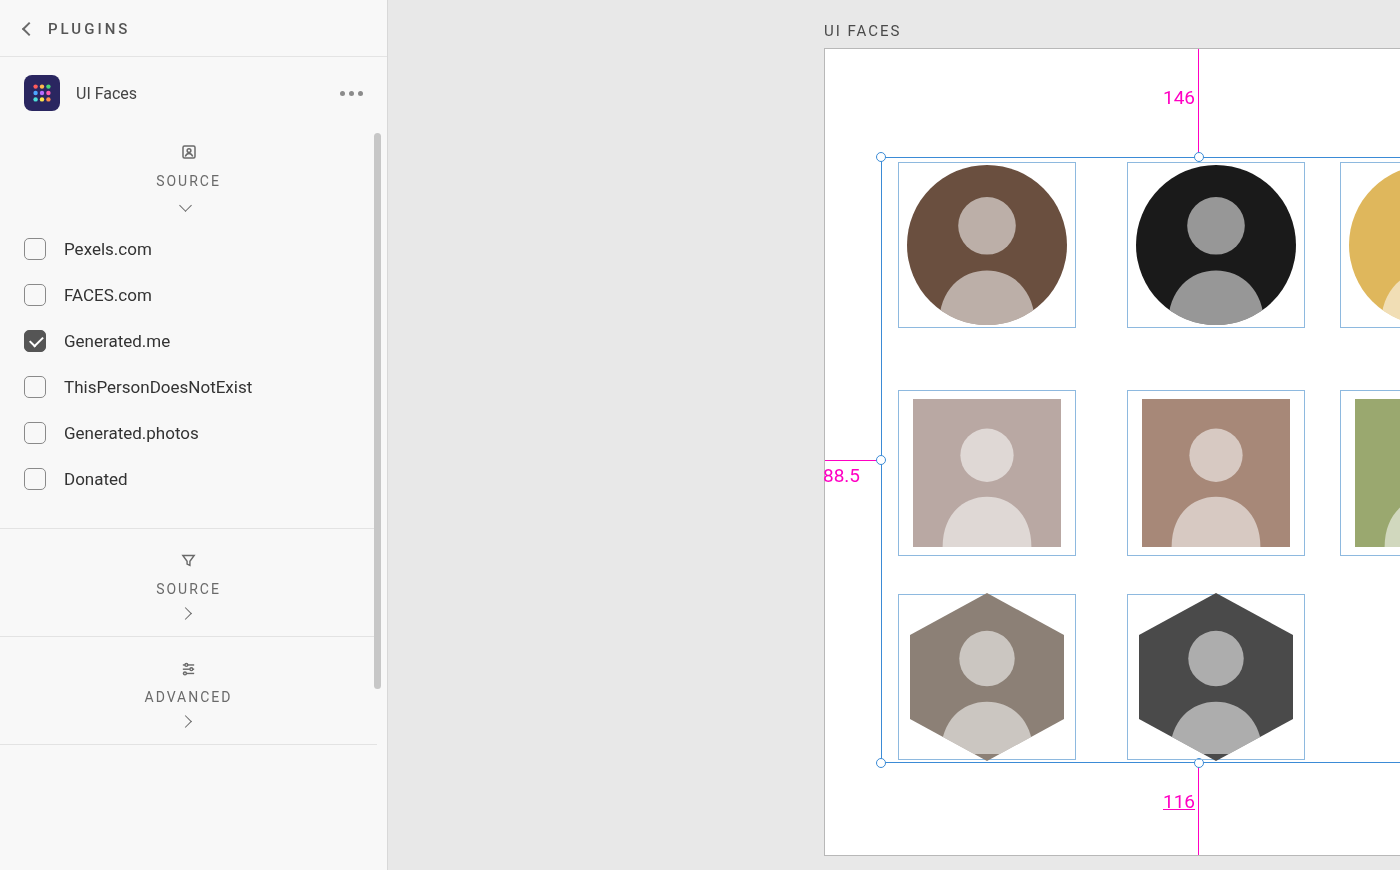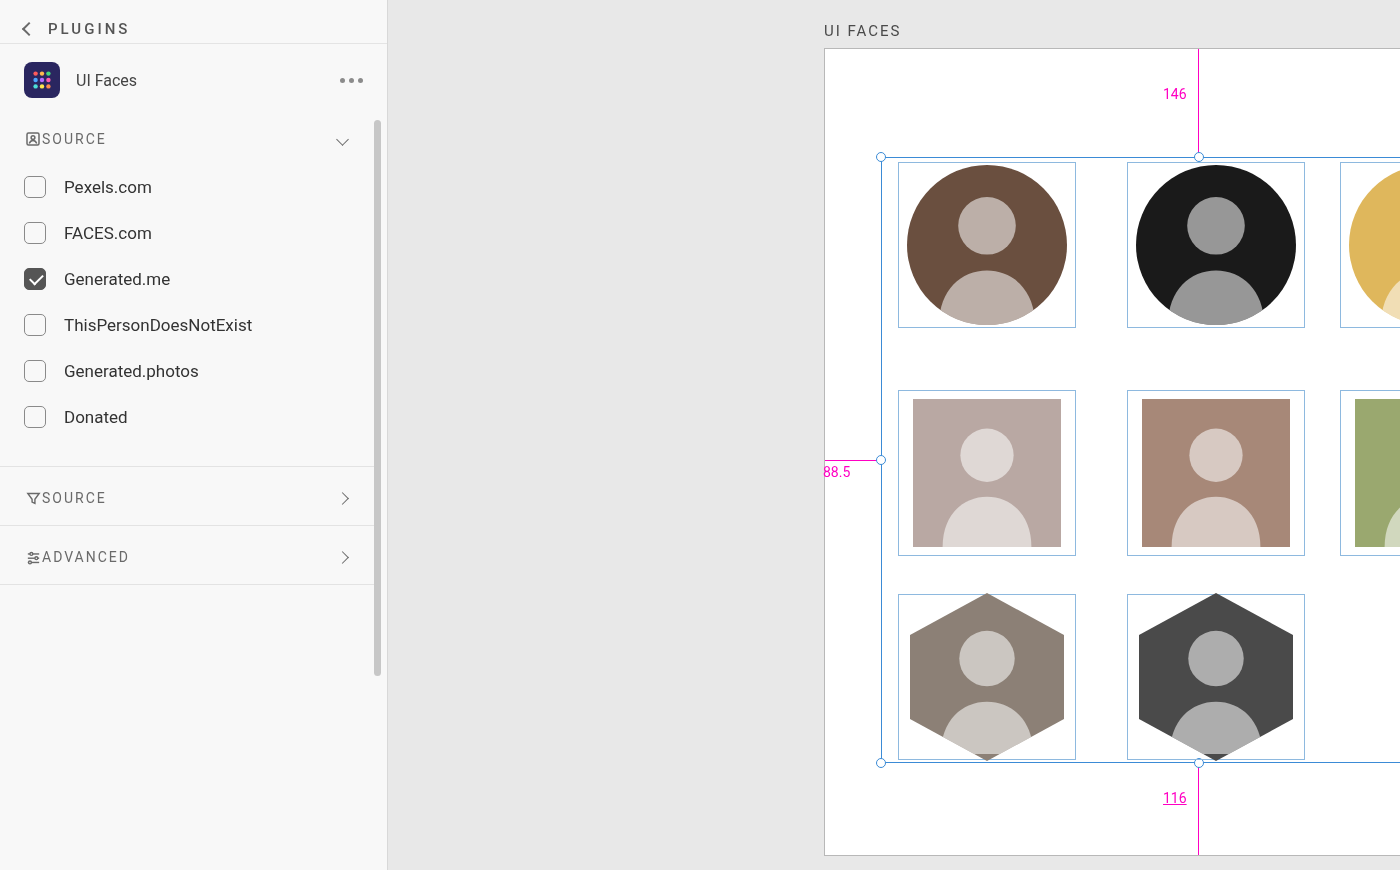--- a/index.html
+++ b/index.html
@@ -19,21 +19,21 @@
     background: #f8f8f8;
     border-right: 1px solid #d8d8d8;
     display: flex;
     flex-direction: column;
   }
 
   .sidebar-header {
     display: flex;
     align-items: center;
     gap: 14px;
-    padding: 20px 24px 5px 24px;
+    padding: 20px 24px 18px 24px;
     border-bottom: 1px solid #e4e4e4;
   }
   .sidebar-header .chev {
     width: 10px; height: 10px;
     border-left: 2px solid #6a6a6a;
     border-bottom: 2px solid #6a6a6a;
     transform: rotate(45deg);
     cursor: pointer;
   }
   .sidebar-header .title {
@@ -72,23 +72,25 @@
     position: absolute;
     right: 6px; top: 4px;
     width: 7px; height: 556px;
     background: #c7c7c7;
     border-radius: 4px;
   }
 
   .section-header {
     display: flex;
     align-items: center;
+    gap: 12px;
     padding: 14px 24px 10px 24px;
     color: #6a6a6a;
     cursor: pointer;
+    flex-direction: column;
   }
   .section-header .label {
     font-size: 14px;
     letter-spacing: 2px;
     flex: 1;
   }
   .section-header .chev-down {
     width: 9px; height: 9px;
     border-right: 1.6px solid #6a6a6a;
     border-bottom: 1.6px solid #6a6a6a;
@@ -151,21 +153,21 @@
     position: absolute;
     left: 436px; top: 48px;
     width: 838px; height: 808px;
     background: #fff;
     border: 1px solid #b8b8b8;
   }
 
   
   .guide-v { position: absolute; width: 1px; background: #ff00c3; }
   .guide-h { position: absolute; height: 1px; background: #ff00c3; }
-  .guide-lbl { position: absolute; color: #ff00c3; font-size: 14px; }
+  .guide-lbl { position: absolute; color: #ff00c3; font-size: 19px; }
 
   
   .sel {
     position: absolute;
     left: 493px; top: 157px;
     width: 636px; height: 606px;
     border: 1.5px solid #3b8bd6;
   }
   .handle {
     position: absolute; width: 10px; height: 10px;

